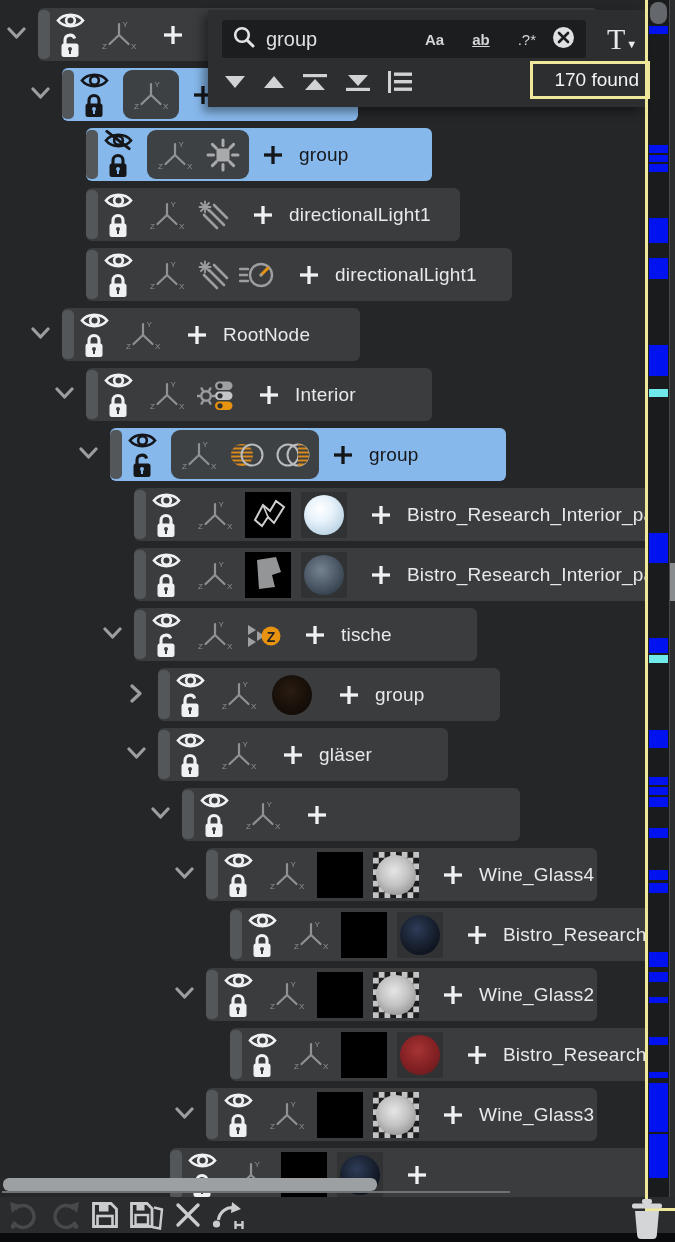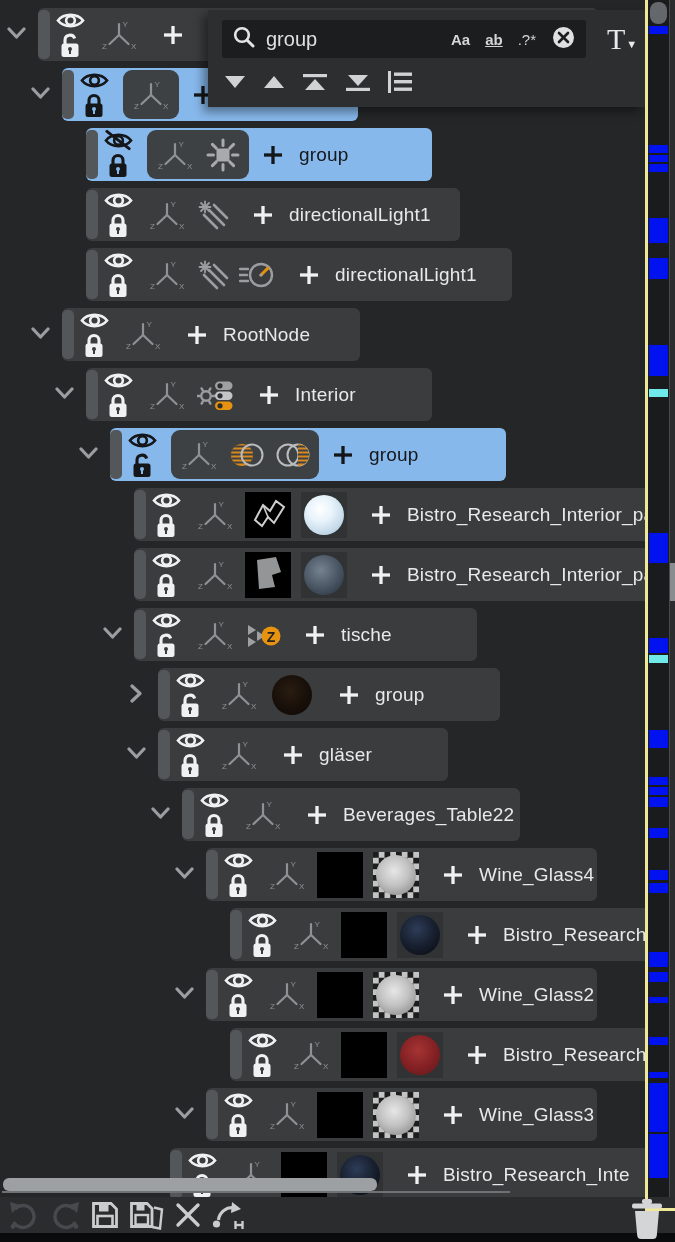--- a/index.html
+++ b/index.html
@@ -21,21 +21,21 @@
   .sel .name{color:#15171a}
   .chev{position:absolute;z-index:1;display:flex}
   .thumb{width:46px;height:46px;display:flex;align-items:center;justify-content:center;flex:none}
   .sphere{width:40px;height:40px;border-radius:50%}
   
   #overlay{position:absolute;left:208px;top:10px;width:437px;height:97px;background:#2c2e30;
            z-index:4;box-shadow:-5px 5px 9px rgba(0,0,0,.4)}
   .srch{position:absolute;left:14px;top:10px;width:364px;height:38px;background:#1b1d1e;
         border-radius:3px;display:flex;align-items:center;padding:0 11px;box-sizing:border-box}
   .q{font-size:20px;color:#dfe0e1;margin-left:11px;flex:1}
-  .opt{font-size:15px;font-weight:bold;color:#d4d5d6;margin-left:15px;cursor:default}
+  .opt{font-size:15px;font-weight:bold;color:#d4d5d6;margin-left:28px;cursor:default}
   .opt.ul{text-decoration:underline}
   .tbtn{position:absolute;left:399px;top:12px;width:36px;height:36px;color:#e9eaeb;
         font-family:"Liberation Serif",serif;font-size:30px;display:flex;align-items:flex-start}
   .tbtn .caret{font-family:"Liberation Sans",sans-serif;font-size:11px;margin-top:16px;margin-left:1px}
   .navrow{position:absolute;left:16px;top:56px;display:flex;gap:17px;align-items:center;height:32px}
   .navrow>span{display:flex}
   .found{position:absolute;left:322px;top:51px;width:120px;height:38px;border:3px solid #efe89a;
          box-sizing:border-box;display:flex;align-items:center;justify-content:flex-end;
          padding-right:8px;font-size:19px;color:#f2f3f4}
   
@@ -796,21 +796,20 @@
             <text x="3" y="31" font-size="8" fill="#8f9294">Z</text>
             <text x="32" y="31" font-size="8" fill="#8f9294">X</text>
           </svg>
         </span>
         <span class="plus">
           <svg width="20" height="20" viewBox="0 0 20 20">
             <line x1="10" y1="1" x2="10" y2="19" stroke="#f0f1f2" stroke-width="3.3"></line>
             <line x1="1" y1="10" x2="19" y2="10" stroke="#f0f1f2" stroke-width="3.3"></line>
           </svg>
         </span>
-        <span class="name">Beverages_Table22</span>
       </div>
       <div class="chev" style="left: 175px; top: 864px;">
         <svg width="19" height="19" viewBox="0 0 19 19">
           <polyline points="2,5 9.5,13 17,5" fill="none" stroke="#9b9ea0" stroke-width="3.2" stroke-linecap="round" stroke-linejoin="round"></polyline>
         </svg>
       </div>
       <div class="row" style="left: 206px; top: 848px; width: 391px;">
         <span class="bar"></span>
         <span class="stack">
           <span style="display:flex">
@@ -1087,21 +1086,20 @@
           <span class="thumb" style="background:#303234;">
             <span class="sphere" style="background:radial-gradient(circle at 42% 35%, #2e3c58 0%, #18202f 50%, #090d15 90%)"></span>
           </span>
         </span>
         <span class="plus">
           <svg width="20" height="20" viewBox="0 0 20 20">
             <line x1="10" y1="1" x2="10" y2="19" stroke="#f0f1f2" stroke-width="3.3"></line>
             <line x1="1" y1="10" x2="19" y2="10" stroke="#f0f1f2" stroke-width="3.3"></line>
           </svg>
         </span>
-        <span class="name">Bistro_Research_Inte</span>
       </div>
     </div>
 
   <div id="overlay">
     <div class="srch">
       <span>
         <svg width="22" height="22" viewBox="0 0 22 22">
             <circle cx="9" cy="9" r="6.8" fill="none" stroke="#e3e4e5" stroke-width="2.6"></circle>
             <line x1="14.2" y1="14.2" x2="20" y2="20" stroke="#e3e4e5" stroke-width="3" stroke-linecap="round"></line>
           </svg>
@@ -1147,20 +1145,21 @@
         </span>
         <span>
           <svg width="26" height="22" viewBox="0 0 26 22">
             <rect x="0" y="0" width="3" height="22" fill="#d0d2d4"></rect>
             <rect x="6" y="1.5" width="18" height="3.4" fill="#d0d2d4"></rect>
             <rect x="6" y="9" width="18" height="3.4" fill="#d0d2d4"></rect>
             <rect x="6" y="16.5" width="18" height="3.4" fill="#d0d2d4"></rect>
           </svg>
         </span>
       </div>
+    <div class="found">170 found</div>
   </div>
 
   <div id="mini">
     <div class="mthumb"></div>
   <div class="mark" style="top: 26px; height: 8px; background: rgb(0, 18, 239);"></div>
       <div class="mark" style="top: 145px; height: 8px; background: rgb(0, 18, 239);"></div>
       <div class="mark" style="top: 155px; height: 7px; background: rgb(0, 18, 239);"></div>
       <div class="mark" style="top: 164px; height: 8px; background: rgb(0, 18, 239);"></div>
       <div class="mark" style="top: 218px; height: 25px; background: rgb(0, 18, 239);"></div>
       <div class="mark" style="top: 258px; height: 21px; background: rgb(0, 18, 239);"></div>

